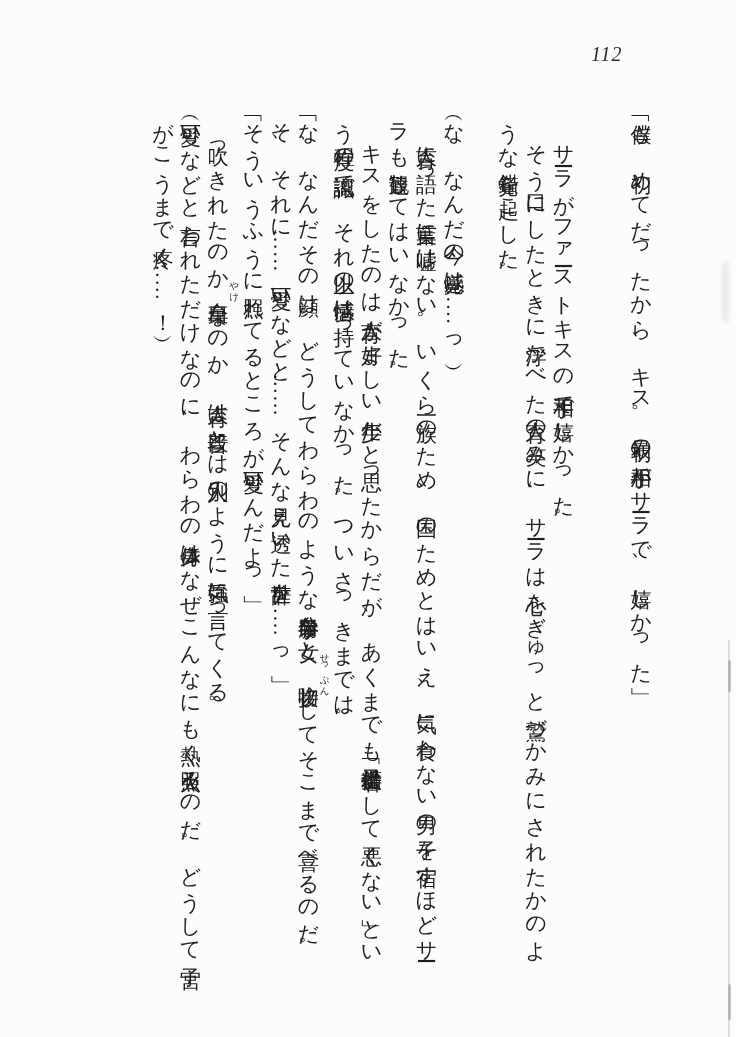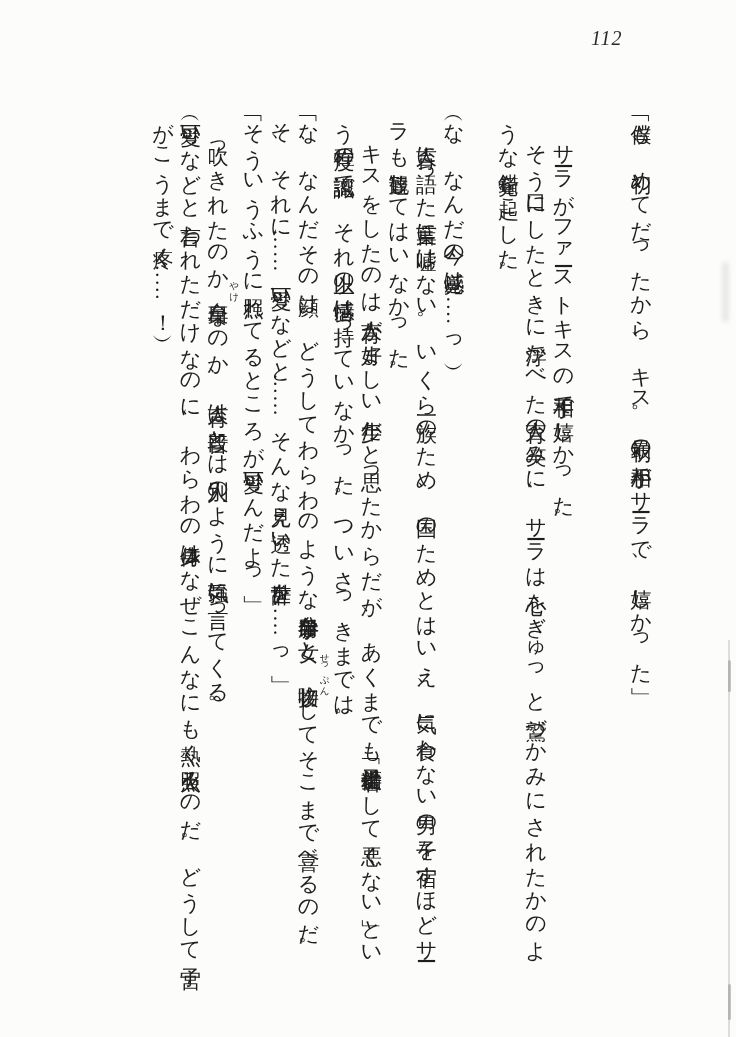--- a/index.html
+++ b/index.html
@@ -10,21 +10,21 @@
   .page {
     position: relative;
     width: 736px;
     height: 1037px;
     background: #fcfcfb;
     overflow: hidden;
     font-family: "Liberation Serif", "DejaVu Serif", serif;
   }
   .page-number {
     position: absolute;
-    top: 27px;
+    top: 43px;
     left: 591px;
     font-size: 20px;
     font-style: italic;
     letter-spacing: 1px;
     color: #2a2a2a;
   }
   .text-block {
     position: absolute;
     top: 108px;
     right: 82px;

